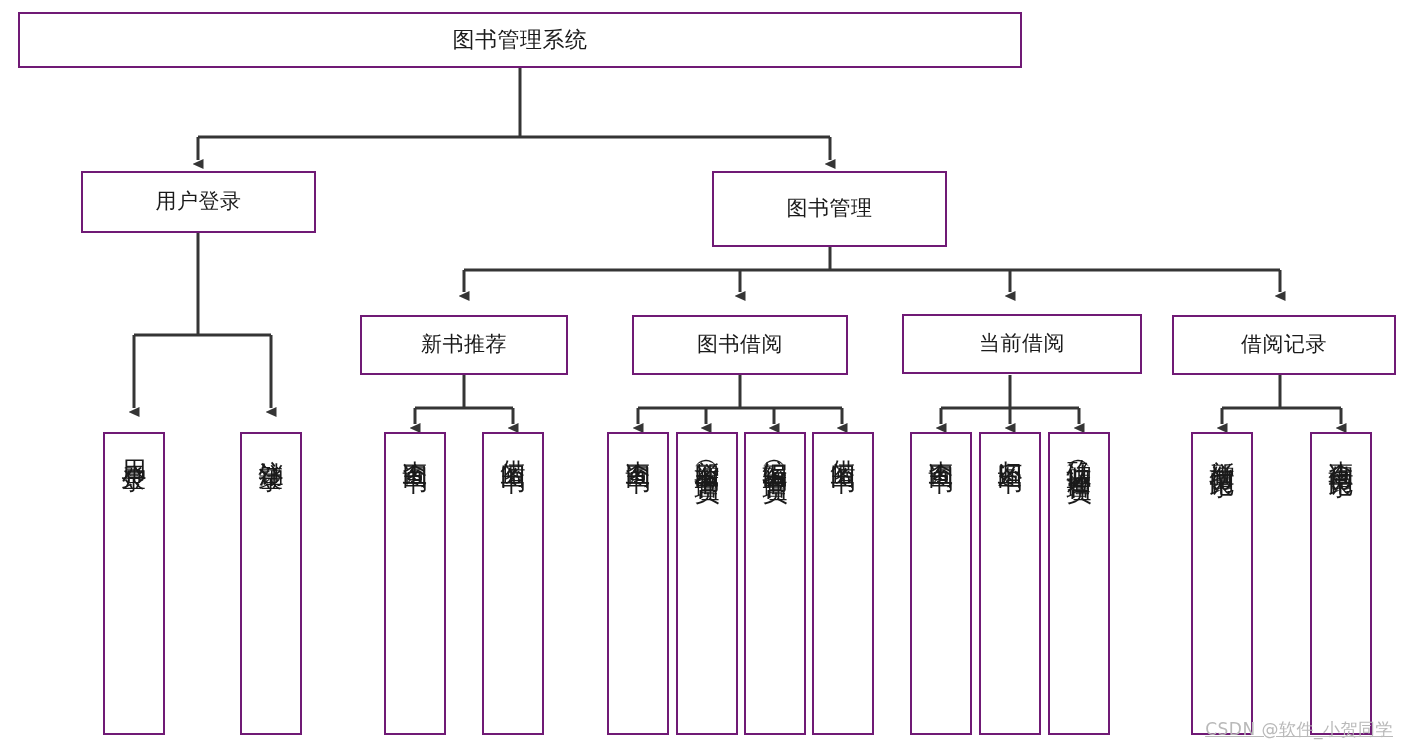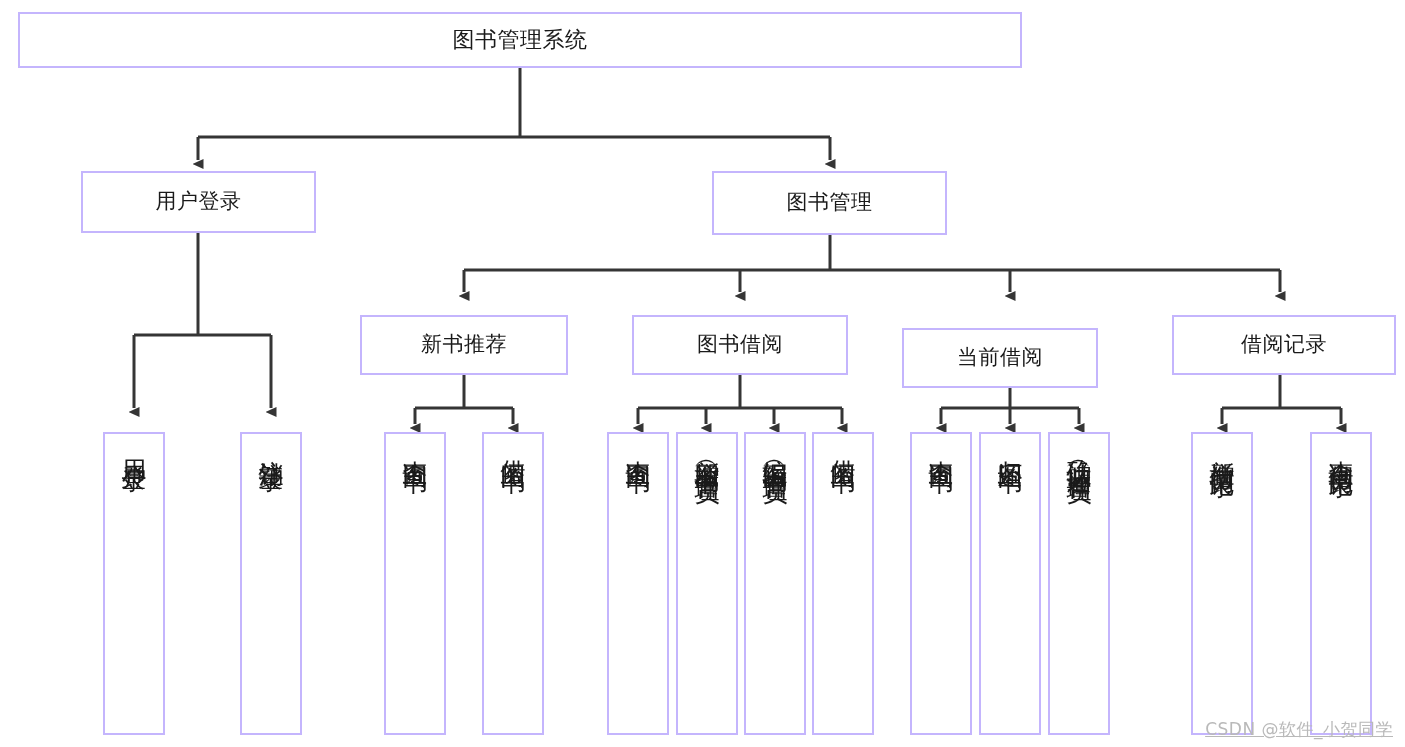--- a/index.html
+++ b/index.html
@@ -23,21 +23,21 @@
     left: 0;
     top: 0;
     width: 1405px;
     height: 747px;
     pointer-events: none;
   }
   .node {
     position: absolute;
     box-sizing: border-box;
     background: #ffffff;
-    border: 2px solid #c4b5fd;
+    border: 2px solid #701a75;
     display: flex;
     align-items: center;
     justify-content: center;
     color: #1a1a1a;
     z-index: 2;
   }
   .node .label {
     display: block;
     text-align: center;
     line-height: 1.12;
@@ -133,31 +133,31 @@
     </g>
   </svg>
 
   <div class="node h root" style="left:18px; top:12px; width:1004px; height:56px;">
     <span class="label">图书管理系统</span>
   </div>
 
   <div class="node h" style="left:81px; top:171px; width:235px; height:62px;">
     <span class="label">用户登录</span>
   </div>
-  <div class="node h" style="left:712px; top:171px; width:235px; height:64px;">
+  <div class="node h" style="left:712px; top:171px; width:235px; height:76px;">
     <span class="label">图书管理</span>
   </div>
 
   <div class="node h" style="left:360px; top:315px; width:208px; height:60px;">
     <span class="label">新书推荐</span>
   </div>
   <div class="node h" style="left:632px; top:315px; width:216px; height:60px;">
     <span class="label">图书借阅</span>
   </div>
-  <div class="node h" style="left:902px; top:328px; width:196px; height:60px;">
+  <div class="node h" style="left:902px; top:314px; width:240px; height:60px;">
     <span class="label">当前借阅</span>
   </div>
   <div class="node h" style="left:1172px; top:315px; width:224px; height:60px;">
     <span class="label">借阅记录</span>
   </div>
 
   <div class="node v" style="left:103px; top:432px; width:62px; height:303px;">
     <span class="label">用户登录</span>
   </div>
   <div class="node v" style="left:240px; top:432px; width:62px; height:303px;">

